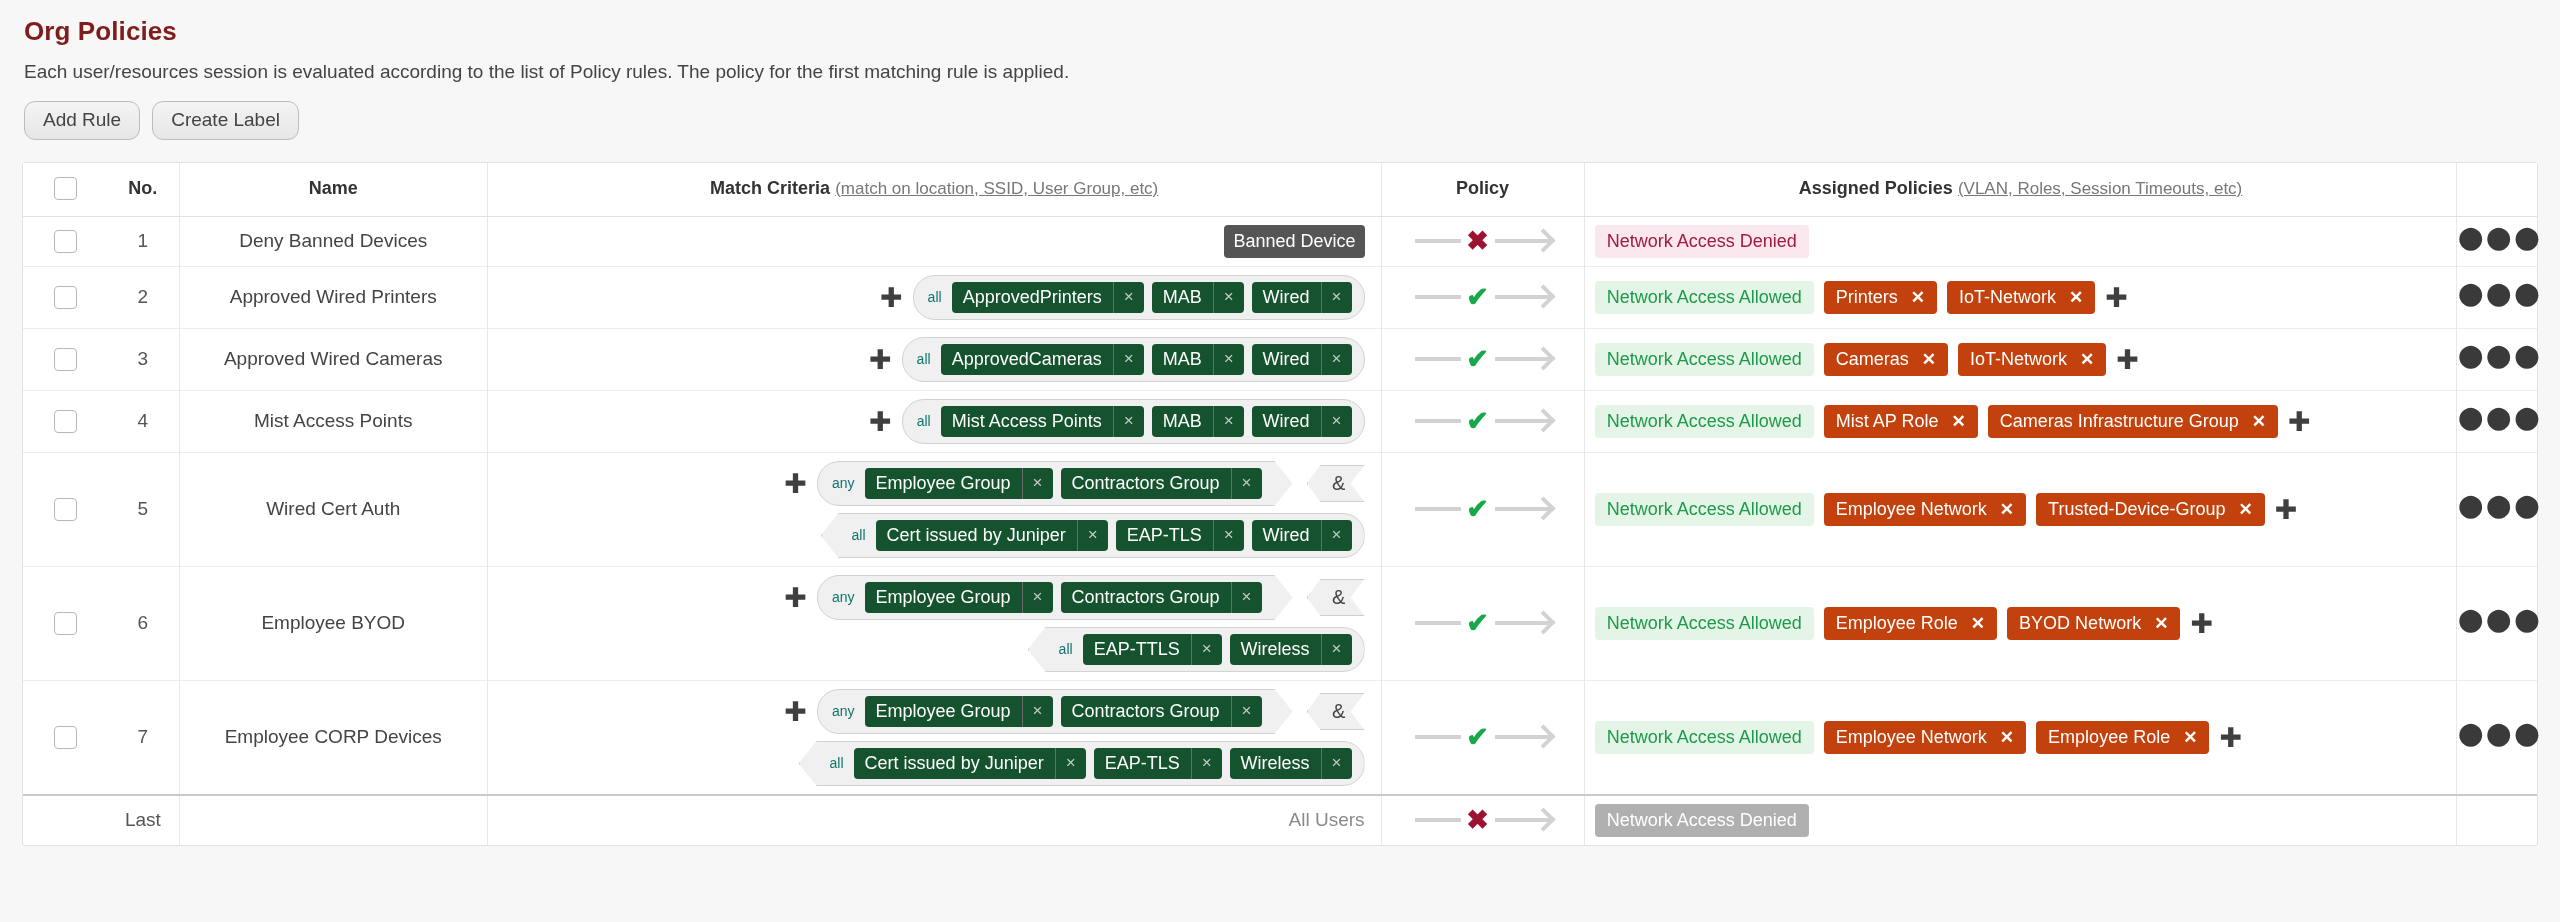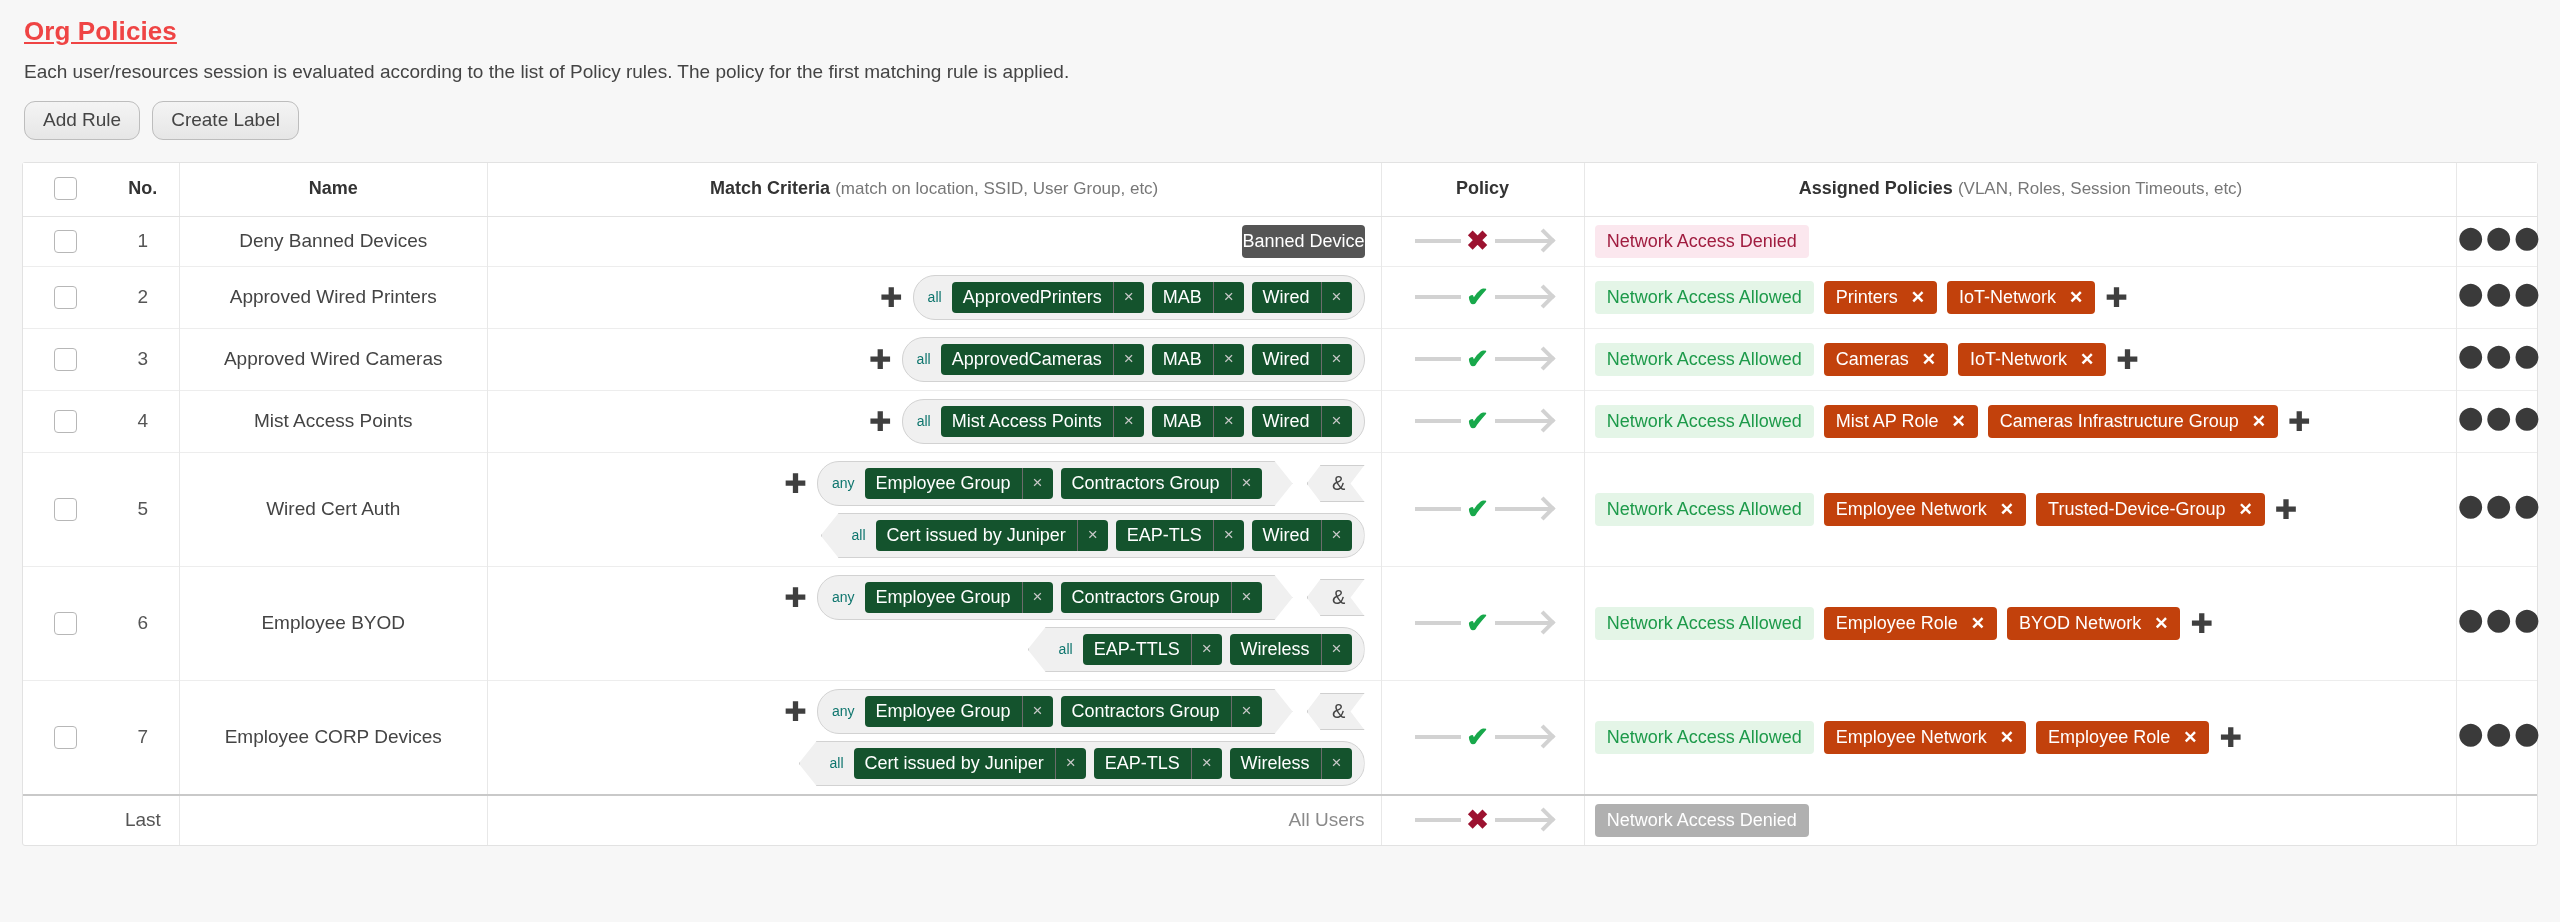--- a/index.html
+++ b/index.html
@@ -7,21 +7,21 @@
     width:2560px;height:922px;
     background:#f7f7f7;
     font-family:"Liberation Sans", sans-serif;
     color:#333;
     -webkit-font-smoothing:antialiased;
     overflow:hidden;
   }
   .page{padding:10px 22px 0 22px;box-sizing:border-box;}
 
   .page-title{
-    font-size:26px;font-weight:bold;color:#ef4444;margin:6px 0 0 2px;letter-spacing:.1px;text-decoration:underline;
+    font-size:26px;font-weight:bold;color:#7f1d1d;margin:6px 0 0 2px;letter-spacing:.1px;
   }
   .page-desc{
     font-size:19px;color:#444;margin:14px 0 0 2px;
   }
   .btn-row{margin:18px 0 0 2px;display:flex;gap:12px;}
   .btn{
     font-family:"Liberation Sans", sans-serif;
     font-size:19px;color:#444;
     background:linear-gradient(#f4f4f4,#e6e6e6);
     border:1px solid #bdbdbd;border-radius:11px;
@@ -42,21 +42,21 @@
   table.policy col.c-policy{width:203px;}
   table.policy col.c-assigned{width:872px;}
   table.policy col.c-menu{width:80px;}
 
   thead th{
     font-size:18px;font-weight:bold;color:#333;
     padding:14px 0 16px 0;text-align:center;vertical-align:middle;
     border-bottom:1px solid #e2e2e2;
     background:#fff;
   }
-  thead th .sub{font-weight:normal;color:#777;font-size:17px;}
+  thead th .sub{font-weight:normal;color:#777;font-size:17px;text-decoration:underline;}
   th.divider-l, td.divider-l{border-left:1px solid #e8e8e8;}
 
   tbody tr{border-bottom:1px solid #ededed;}
   tbody tr.row-last{border-top:2px solid #c9c9c9;border-bottom:none;}
   tbody td{vertical-align:middle;padding:0;}
   td.cell-chk{text-align:center;}
   td.cell-no{text-align:center;font-size:19px;color:#555;}
   td.cell-name{text-align:center;font-size:19px;color:#444;}
   td.cell-match{padding:8px 16px 8px 10px;}
   td.cell-policy{text-align:center;}
@@ -102,21 +102,21 @@
     padding:5px 10px;color:#c9c9c9;border-left:1px solid #6c6c6c;cursor:pointer;font-size:17px;
   }
   .amp{
     display:inline-flex;align-items:center;justify-content:center;
     background:#f0f0f0;border:1px solid #cfcfcf;color:#444;font-size:20px;
     width:58px;height:37px;box-sizing:border-box;margin-left:4px;
     clip-path:polygon(14px 0,100% 0,calc(100% - 14px) 50%,100% 100%,14px 100%,0 50%);
     padding-left:6px;
   }
   .chip-dark-solo{
-    background:#555;color:#fff;font-size:18px;border-radius:4px;padding:6px 0;display:inline-block;
+    background:#555;color:#fff;font-size:18px;border-radius:4px;padding:6px 9px;display:inline-block;
   }
   .all-users{font-size:19px;color:#8a8a8a;}
 
   
   .flowarrow{display:inline-flex;align-items:center;gap:0;}
   .fl-line{width:46px;height:4px;background:#d2d2d2;}
   .fl-mark{width:34px;text-align:center;font-size:27px;font-weight:bold;line-height:1;}
   .fl-mark.ok{color:#18a84b;}
   .fl-mark.no{color:#9c1230;}
   .fl-arrow{position:relative;width:56px;height:4px;background:#d2d2d2;}

